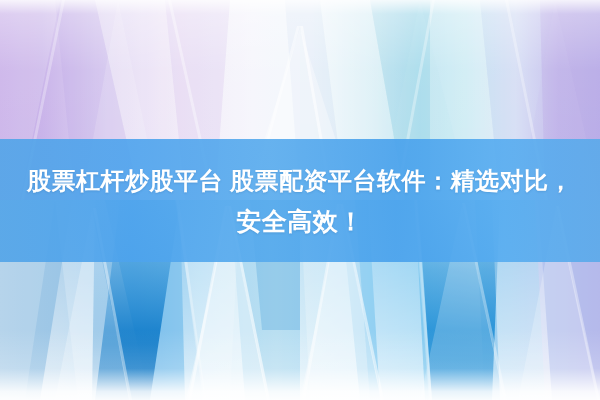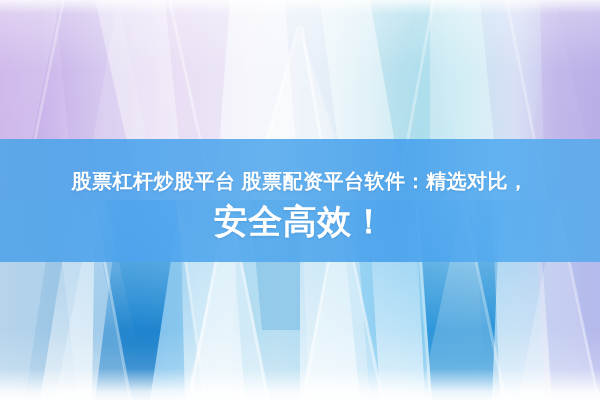--- a/index.html
+++ b/index.html
@@ -53,21 +53,21 @@
   .title-line {
     color: #ffffff;
     font-weight: bold;
     font-size: 28px;
     line-height: 40px;
     letter-spacing: 0.5px;
     white-space: nowrap;
     text-shadow: 0 1px 2px rgba(30,90,150,0.22);
   }
   .title-line-1 { font-size: 27.5px; }
-  .title-line-2 { font-size: 34px; }
+  .title-line-2 { font-size: 25px; }
 
   
   .watermark {
     position: absolute;
     left: 288px;
     top: 382px;
     width: 26px;
     height: 12px;
     color: rgba(255,255,255,0.55);
     font-size: 9px;
@@ -232,19 +232,19 @@
         <polygon points="556,206 559,206 600,400 597,400" fill="#ffffff" opacity="0.36"></polygon>
         <polygon points="176,200 179,200 206,400 203,400" fill="#ffffff" opacity="0.30"></polygon>
         <polygon points="414,200 417,200 432,400 429,400" fill="#ffffff" opacity="0.28"></polygon>
 
         <rect x="0" y="330" width="600" height="70" fill="url(#botFade)"></rect>
       </g>
     </svg>
   </div>
 
   <div class="title-banner">
-    <div class="title-line title-line-1" style="font-size: 20px;">股票杠杆炒股平台 股票配资平台软件：精选对比，</div>
+    <div class="title-line title-line-1" style="font-size: 24px;">股票杠杆炒股平台 股票配资平台软件：精选对比，</div>
     <div class="title-line title-line-2">安全高效！</div>
   </div>
 
   <div class="watermark"></div>
 
 </div>
 
 </body></html>

